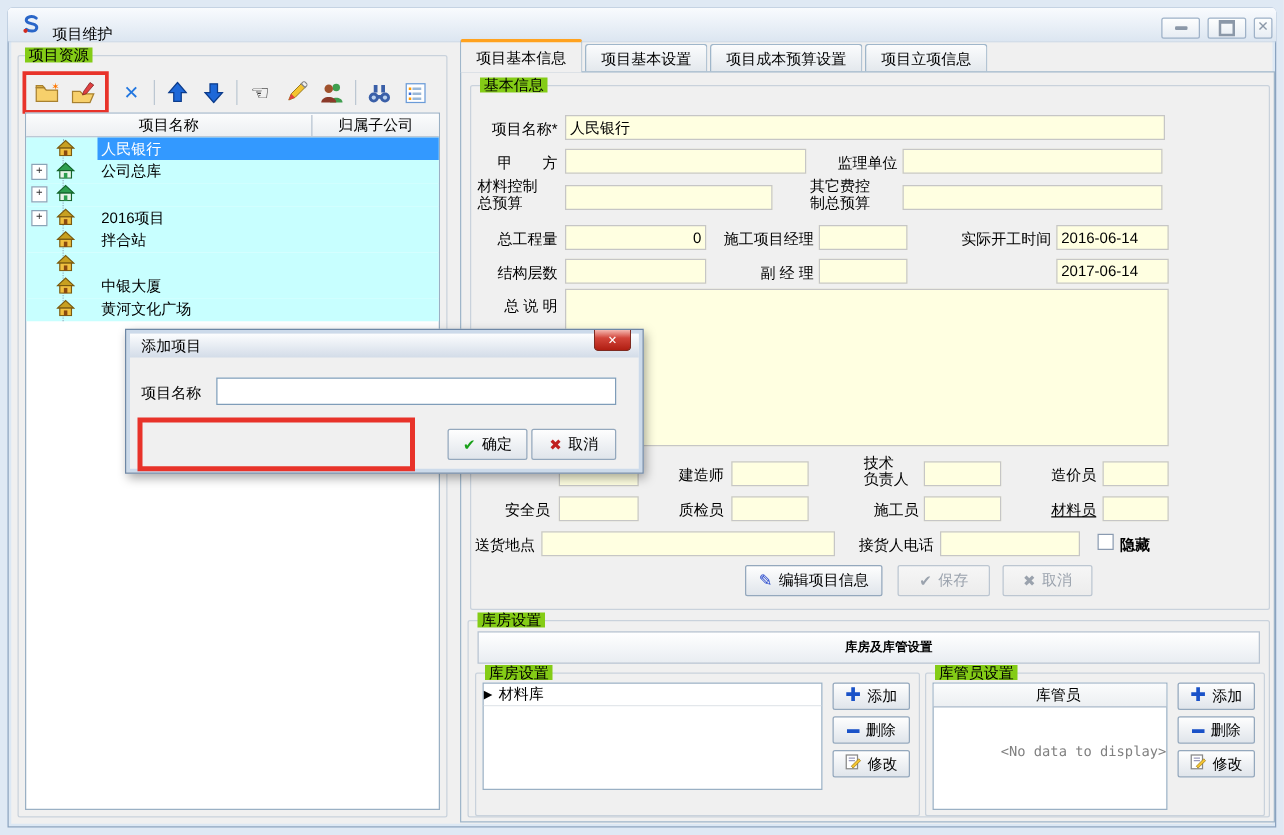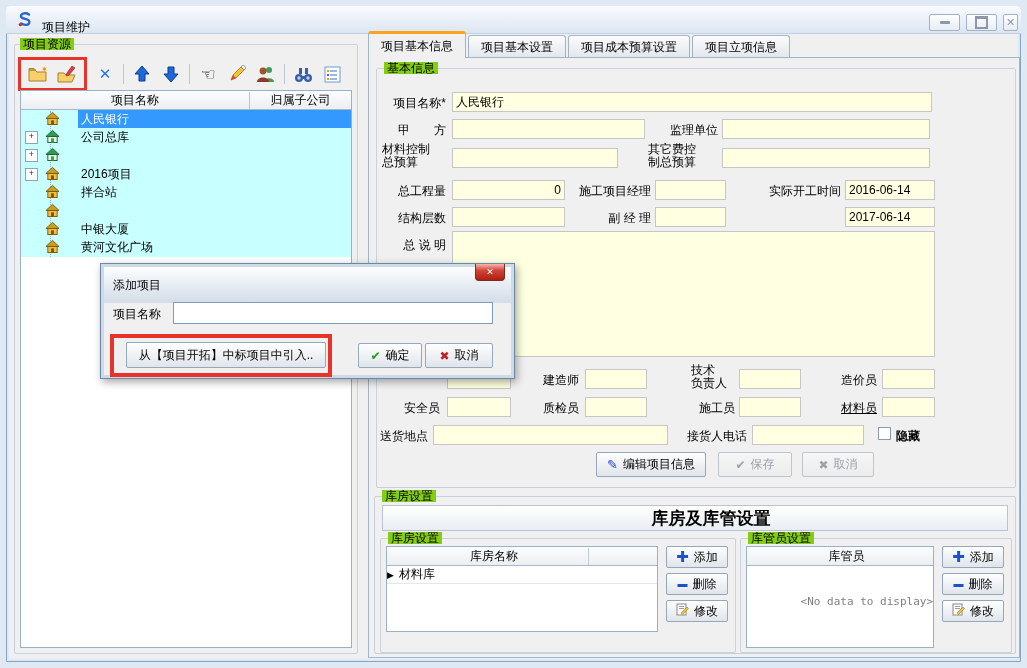--- a/index.html
+++ b/index.html
@@ -55,27 +55,27 @@
   .btn{border:1px solid #94a8bd;border-radius:2px;background:linear-gradient(#fefefe,#e0e5eb);
        display:flex;align-items:center;justify-content:center;gap:5px;font-size:12px;cursor:default;}
   .btn.disabled{color:#9aa2ad;border-color:#bcc6d1;background:linear-gradient(#f6f6f6,#ececec);}
   .ico-green{color:#18a018;font-weight:bold;}
   .ico-red{color:#c02020;font-weight:bold;}
   .ico-gray{color:#9aa2ad;font-weight:bold;}
   .ico-blue{color:#1a52c8;font-weight:900;font-size:15px;line-height:12px;}
   .ico-pen{color:#2244cc;font-size:13px;}
   
   .banner{background:linear-gradient(#ffffff,#e9edf2);border:1px solid #b8c4d2;display:flex;
-       align-items:center;justify-content:center;font-weight:bold;font-size:17px;padding-left:32px;}
+       align-items:center;justify-content:center;font-weight:bold;font-size:10px;padding-left:32px;}
   .nodata{font-family:"DejaVu Sans Mono",monospace;color:#808080;font-size:11px;}
   
   .dialog{left:100px;top:263px;width:415px;height:116px;background:#f0f0f0;z-index:10;
        border:1px solid #6e87a5;box-shadow:2px 3px 8px rgba(0,0,0,.35),inset 0 0 0 3px #ccdaea;}
-  .dlg-title{position:absolute;left:3px;top:3px;right:3px;height:36px;
-       background:linear-gradient(#fcfdfe,#d3dce8);display:flex;align-items:center;padding-left:9px;}
+  .dlg-title{position:absolute;left:3px;top:3px;right:3px;height:19px;
+       background:linear-gradient(#fcfdfe,#d3dce8);display:flex;align-items:flex-end;padding-left:9px;}
   .dlg-close{position:absolute;right:9px;top:0;width:28px;height:16px;border:1px solid #7e2a20;border-top:none;
        border-radius:0 0 4px 4px;background:linear-gradient(#f5b8b0,#d2453a 40%,#b01e12);
        color:#fff;font-size:9px;font-weight:bold;display:flex;align-items:center;justify-content:center;}
   .annot{border:4px solid #e8332a;z-index:20;}
   .whiteinp{background:#fff;border:1px solid #7f9db9;height:22px;font:12px "Liberation Sans",sans-serif;padding:0 3px;box-sizing:border-box;}
   .dotline{border-left:1px dotted #9ab4c4;width:0;}
 </style>
 </head>
 <body>
 
@@ -343,25 +343,20 @@
   <span>取消</span>
 </div>
 
 <div class="abs gb" style="left:374px;top:496px;width:642px;height:158px;"></div>
 <span class="abs gb-label" style="left:382px;top:490px;">库房设置</span>
 <div class="abs banner" style="left:382px;top:505px;width:626px;height:26px;">库房及库管设置</div>
 
 <div class="abs gb" style="left:380px;top:538px;width:356px;height:115px;"></div>
 <span class="abs gb-label" style="left:388px;top:532px;">库房设置</span>
 <div class="abs grid" style="left:386px;top:546px;width:272px;height:86px;">
-  <div class="gridhead">
-    <span style="width:12px;border-right:1px solid #c3ccd5;"></span>
-    <span style="width:188px;border-right:1px solid #c3ccd5;">库房名称</span>
-    <span style="flex:1;"></span>
-  </div>
   <div style="display:flex;height:17px;align-items:center;border-bottom:1px solid #e3e7eb;">
     <span style="width:12px;font-size:9px;">▶</span>
     <span>材料库</span>
   </div>
 </div>
 <div class="abs btn" style="left:666px;top:546px;width:62px;height:22px;">
   <span class="ico-blue">✚</span>
     <span>添加</span>
 </div>
 <div class="abs btn" style="left:666px;top:573px;width:62px;height:22px;">
@@ -409,23 +404,20 @@
 
 <div class="abs dialog">
   <div class="dlg-title">
     <span>添加项目</span>
   </div>
   <div class="dlg-close">
       <span>✕</span>
     </div>
   <span class="abs" style="left:12px;top:42px;">项目名称</span>
   <input class="abs whiteinp" style="left: 72px; top: 38px; width: 320px;" value="">
-  <div class="abs btn" style="left:25px;top:78px;width:200px;height:26px;">
-    <span>从【项目开拓】中标项目中引入..</span>
-  </div>
   <div class="abs btn" style="left:257px;top:79px;width:64px;height:25px;">
     <span class="ico-green">✔</span>
     <span>确定</span>
   </div>
   <div class="abs btn" style="left:324px;top:79px;width:68px;height:25px;">
     <span class="ico-red">✖</span>
     <span>取消</span>
   </div>
 </div>
 

